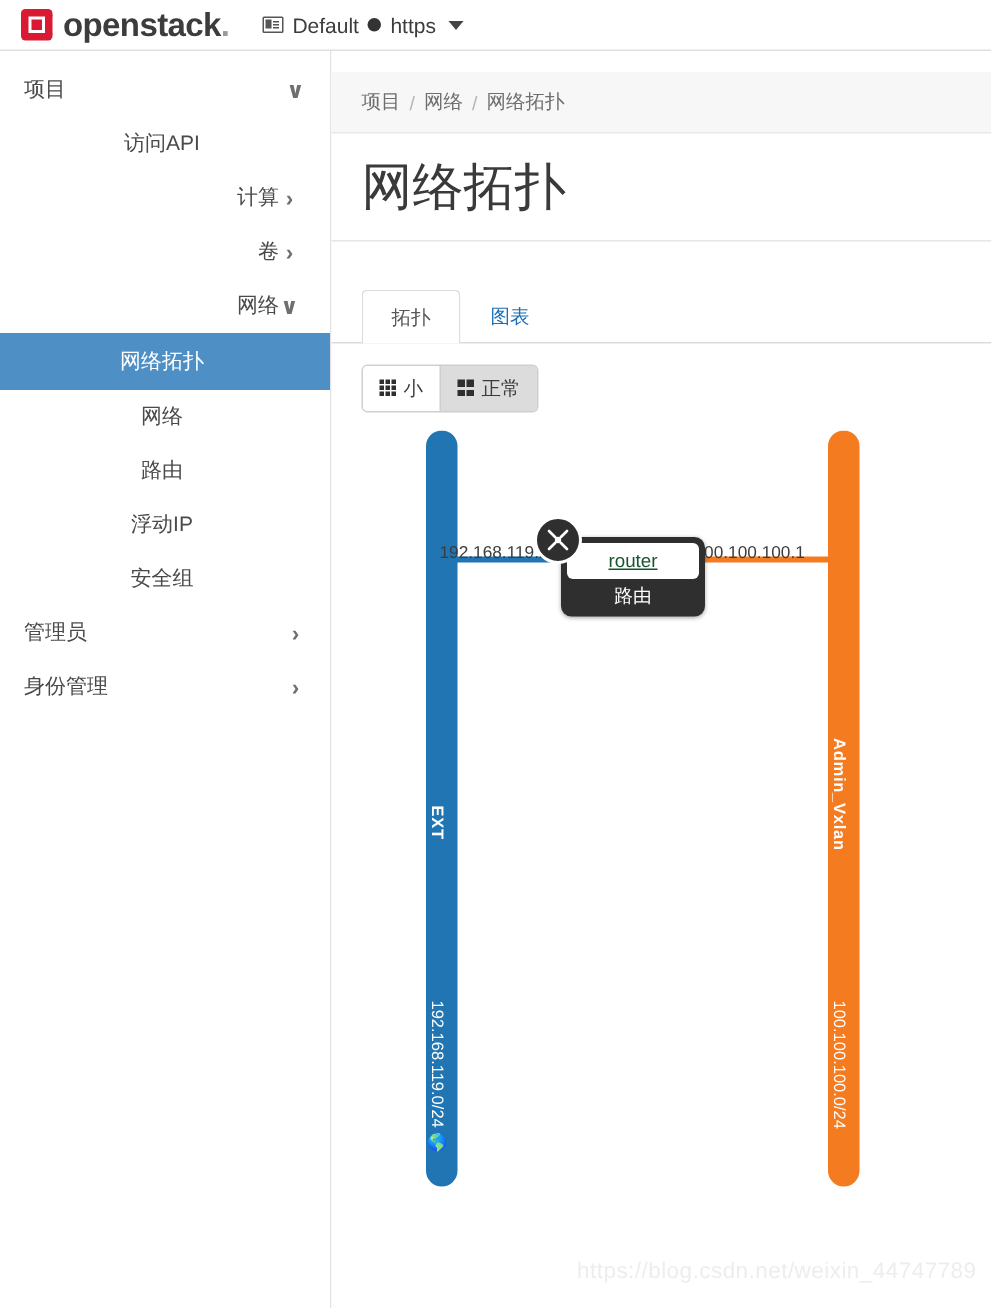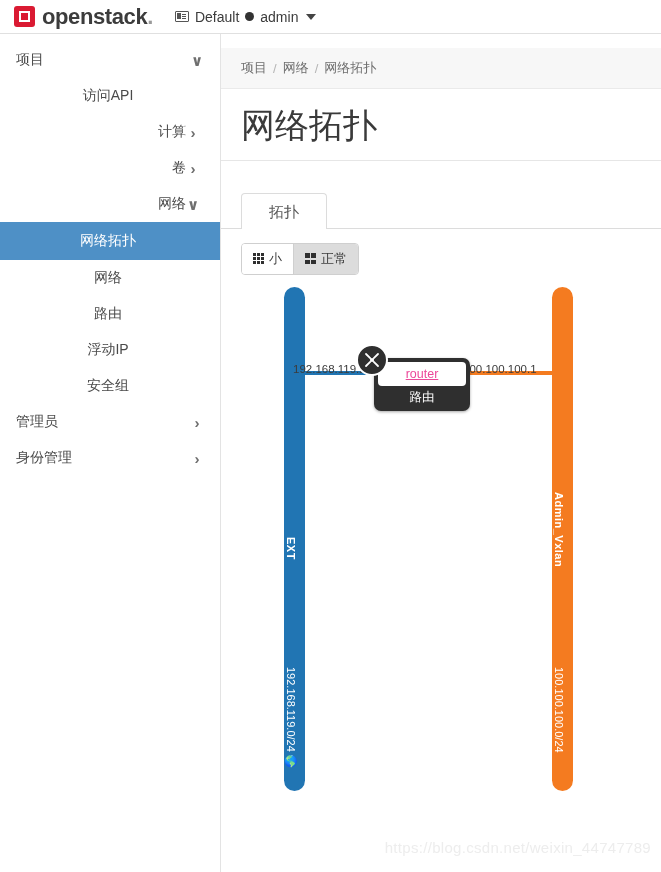--- a/index.html
+++ b/index.html
@@ -191,22 +191,22 @@
   .tabs {
     display: flex;
     align-items: flex-end;
     padding-left: 20px;
     margin-top: 32px;
     border-bottom: 1px solid #dcdcdc;
     height: 36px;
     box-sizing: border-box;
   }
   .tab {
-    padding: 8px 27px;
-    font-size: 15px;
+    padding: 8px 19px;
+    font-size: 13px;
     color: #1a6fb5;
     cursor: pointer;
     border: 1px solid transparent;
     border-bottom: none;
     line-height: 19px;
   }
   .tab.active {
     color: #585858;
     background: #ffffff;
     border-color: #dcdcdc;
@@ -325,21 +325,21 @@
     border-radius: 7px;
     padding: 0;
     box-shadow: 0 1px 3px rgba(0,0,0,0.35);
   }
   .router-name {
     background: #ffffff;
     margin: 4px 4px 0 4px;
     border-radius: 4px;
     text-align: center;
     font-size: 12.5px;
-    color: #ec4899;
+    color: #14532d;
     padding: 5px 0 5px 0;
     text-decoration: underline;
   }
   .router-type {
     text-align: center;
     color: #ffffff;
     font-size: 12.5px;
     padding: 3px 0 5px 0;
   }
   .router-icon {
@@ -380,21 +380,21 @@
         <i class="c"></i>
     </span>
     <span class="brand-text">
       <span>openstack</span><span class="dot">.</span>
     </span>
   </div>
   <div class="ctx">
     <span class="panel-icon"></span>
     <span>Default</span>
     <span class="bullet"></span>
-    <span>admin</span>
+    <span>https</span>
     <span class="caret-down"></span>
   </div>
 </div>
 
 <div class="body-wrap">
 
   <div class="sidebar">
 
     <div class="spacer-4"></div>
 
@@ -465,20 +465,23 @@
       <span class="crumb">网络</span>
       <span class="sep">/</span>
       <span class="crumb">网络拓扑</span>
     </div>
 
     <h1 class="page-title">网络拓扑</h1>
 
     <div class="tabs">
       <div class="tab active">
         <span>拓扑</span>
+      </div>
+      <div class="tab">
+        <span>图表</span>
       </div>
     </div>
 
     <div class="toggle-wrap">
       <div class="btn-group">
         <div class="tg-btn">
           <span class="grid3">
             <span></span>
               <span></span>
               <span></span>

